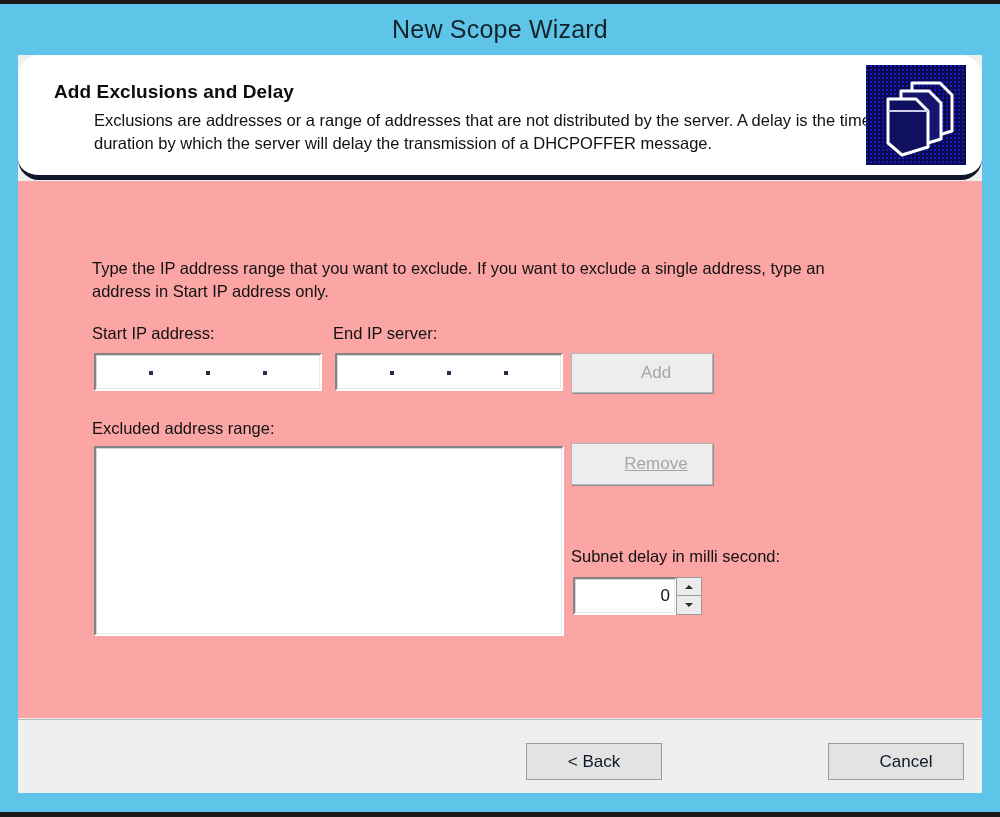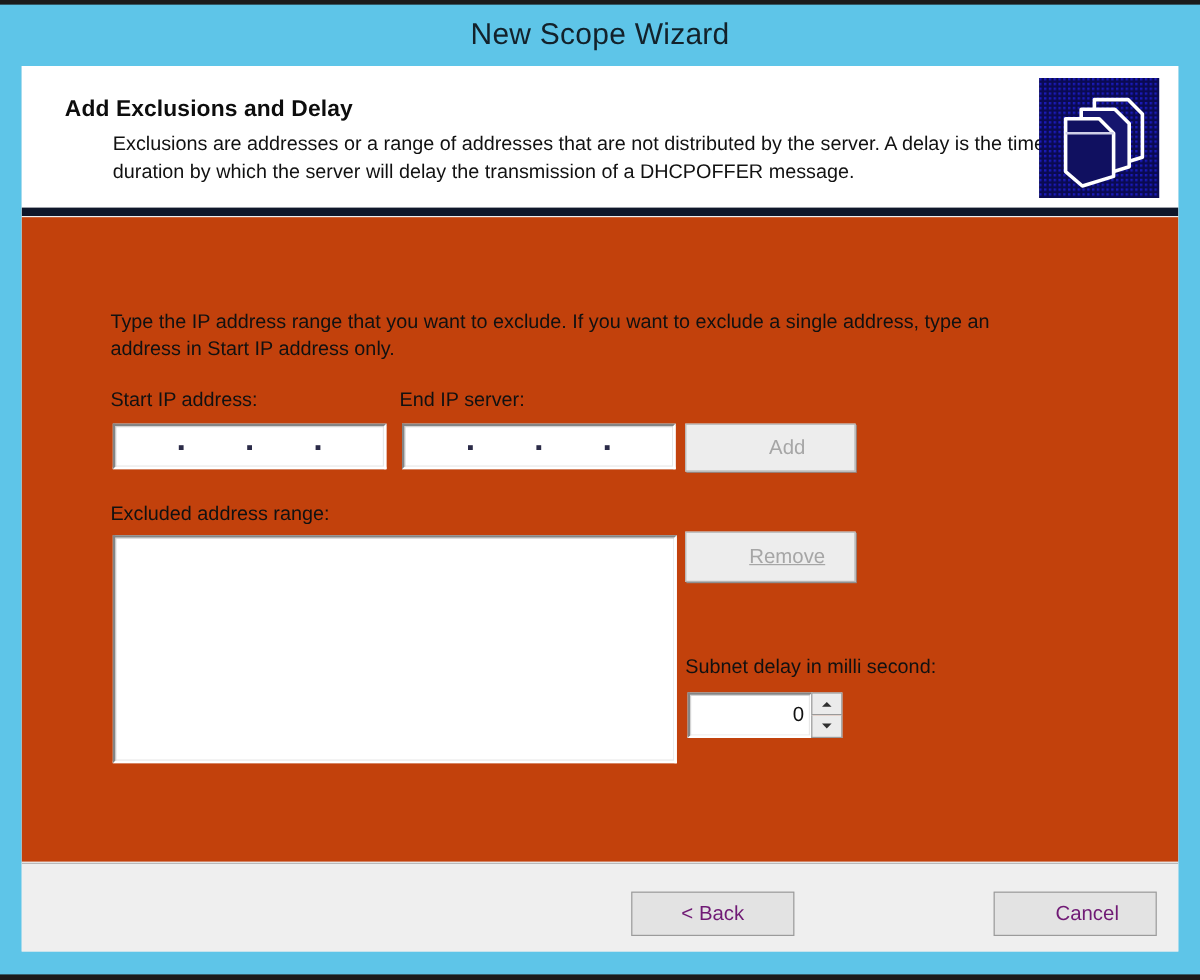--- a/index.html
+++ b/index.html
@@ -57,22 +57,23 @@
   }
 
   
   .header {
     position: absolute;
     left: 0;
     top: 0;
     width: 964px;
     height: 125px;
     background: #ffffff;
-    border-bottom: 7px solid #0f172a;
-    box-sizing: border-box;
+    border-bottom: 5px solid #0f172a;
+    box-sizing: border-box;
+    border-radius: 21px;
   }
   .header-title {
     position: absolute;
     left: 36px;
     top: 26px;
     font-size: 19px;
     font-weight: bold;
     color: #0d0d0d;
     letter-spacing: 0.1px;
   }
@@ -96,21 +97,21 @@
   }
   .header-icon svg { display: block; }
 
   
   .body-area {
     position: absolute;
     left: 0;
     top: 126px;
     width: 964px;
     height: 537px;
-    background: #c2410c;
+    background: #fca5a5;
   }
 
   .intro {
     position: absolute;
     left: 74px;
     top: 76px;
     width: 770px;
     font-size: 16.5px;
     line-height: 23px;
     color: #111111;
@@ -237,21 +238,21 @@
   .footer-btn {
     position: absolute;
     top: 23px;
     width: 136px;
     height: 37px;
     background: #e3e3e3;
     border: 1px solid #9b9b9b;
     box-sizing: border-box;
     font-family: "Liberation Sans", sans-serif;
     font-size: 17px;
-    color: #701a75;
+    color: #0f172a;
     display: flex;
     align-items: center;
     justify-content: center;
     cursor: default;
   }
   .footer-btn.default {
     border: 2px solid #3f93d4;
   }
 </style>
 </head>

